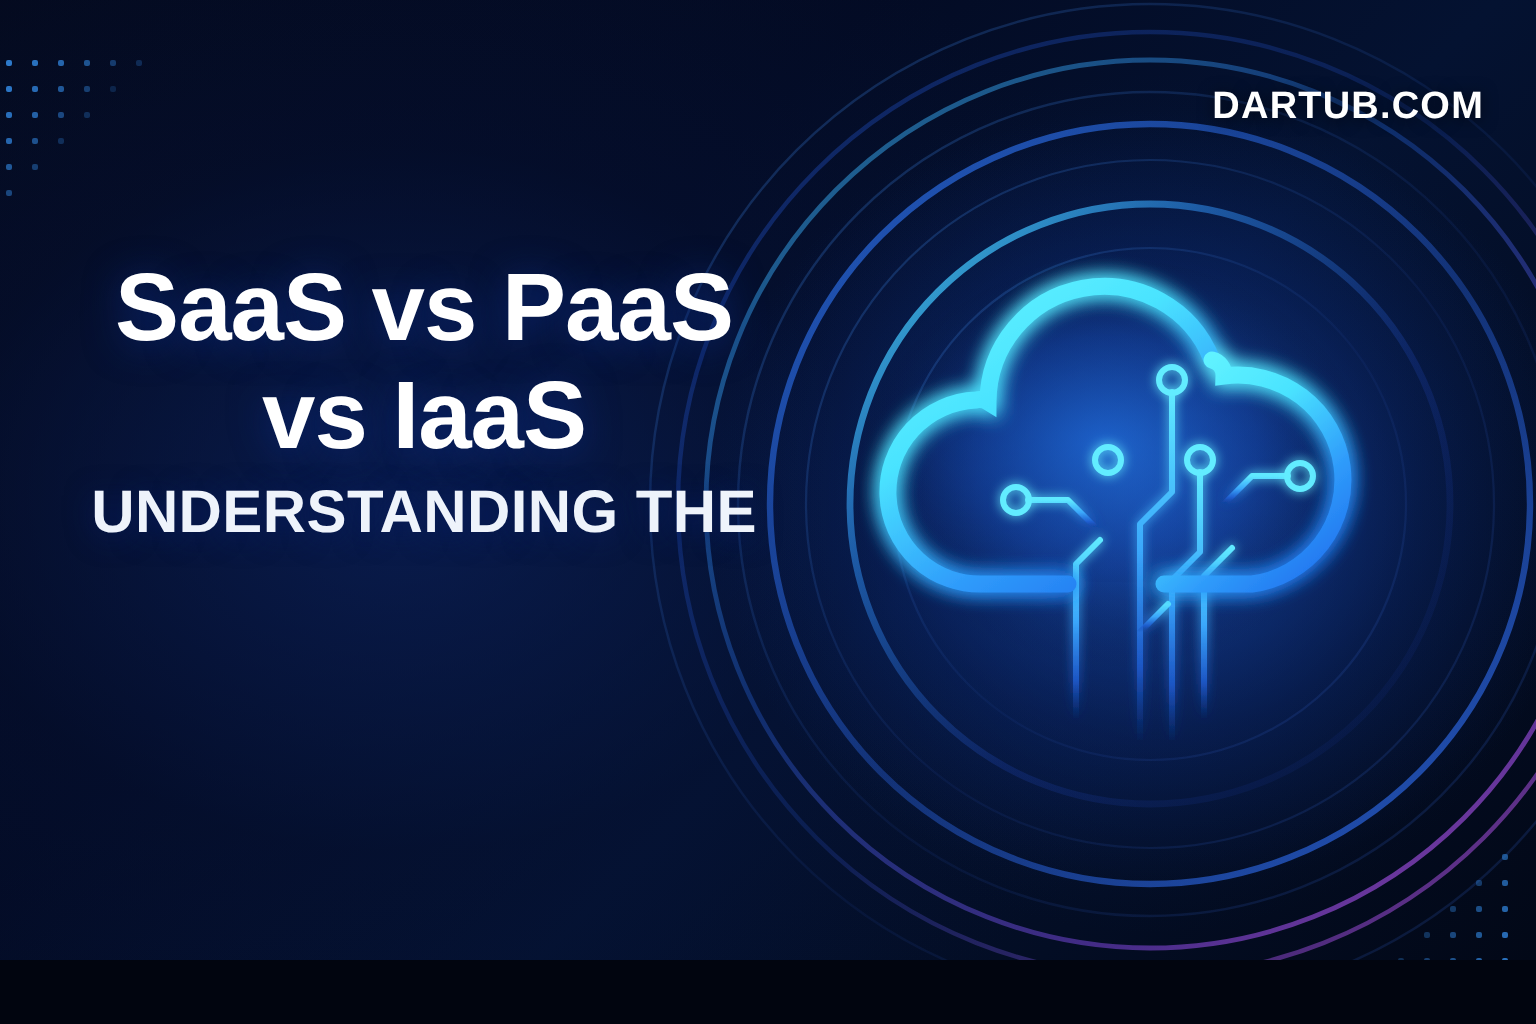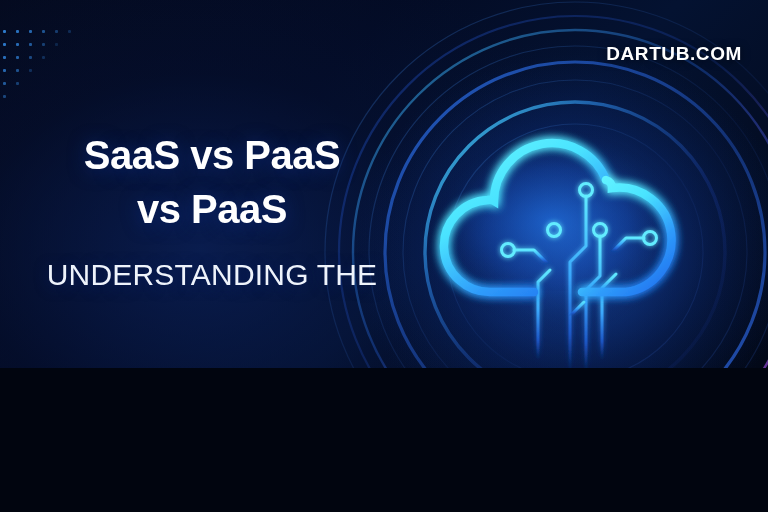--- a/index.html
+++ b/index.html
@@ -7,21 +7,21 @@
     padding: 0;
     background: #01050f;
   }
   body {
     font-family: "Liberation Sans", sans-serif;
   }
 
   #banner {
     position: relative;
     width: 768px;
-    height: 368px;
+    height: 480px;
     overflow: hidden;
     background:
       radial-gradient(ellipse 300px 260px at 575px 250px, rgba(20,70,180,0.55) 0%, rgba(10,40,120,0.25) 45%, rgba(3,11,40,0) 75%),
       radial-gradient(ellipse 420px 320px at 200px 250px, rgba(12,35,95,0.70) 0%, rgba(6,18,55,0.35) 55%, rgba(3,10,32,0) 100%),
       linear-gradient(135deg, #040a1e 0%, #030b24 35%, #041231 60%, #020817 100%);
   }
 
   
   .rings {
     position: absolute;
@@ -43,32 +43,32 @@
   .text-block {
     position: absolute;
     left: 0;
     top: 128px;
     width: 424px;
     text-align: center;
     z-index: 6;
   }
   .title {
     margin: 0;
-    font-size: 40px;
+    font-size: 48px;
     line-height: 54px;
     font-weight: bold;
     letter-spacing: -0.5px;
     color: #ffffff;
     text-shadow: 0 2px 18px rgba(10,40,120,0.85);
   }
   .subtitle {
-    margin: 20px 0 0 0;
+    margin: 2px 0 0 0;
     font-size: 30px;
     line-height: 38px;
-    font-weight: normal;
+    font-weight: bold;
     letter-spacing: 0.2px;
     color: #eef3fb;
     text-shadow: 0 2px 14px rgba(8,30,100,0.8);
   }
 
   
   .watermark {
     position: absolute;
     right: 26px;
     top: 43px;
@@ -300,20 +300,20 @@
                A 48 48 0 1 1 196 182
                L 152 182"></path>
     </g>
   </svg>
 
   <div class="watermark">DARTUB.COM</div>
 
   <div class="text-block">
     <h1 class="title">
       <span>SaaS vs PaaS</span><br>
-      <span>vs PaaS</span>
+      <span>vs IaaS</span>
     </h1>
     <p class="subtitle">
       <span>UNDERSTANDING THE</span><br>
     </p>
   </div>
 
 </div>
 
 </body></html>

